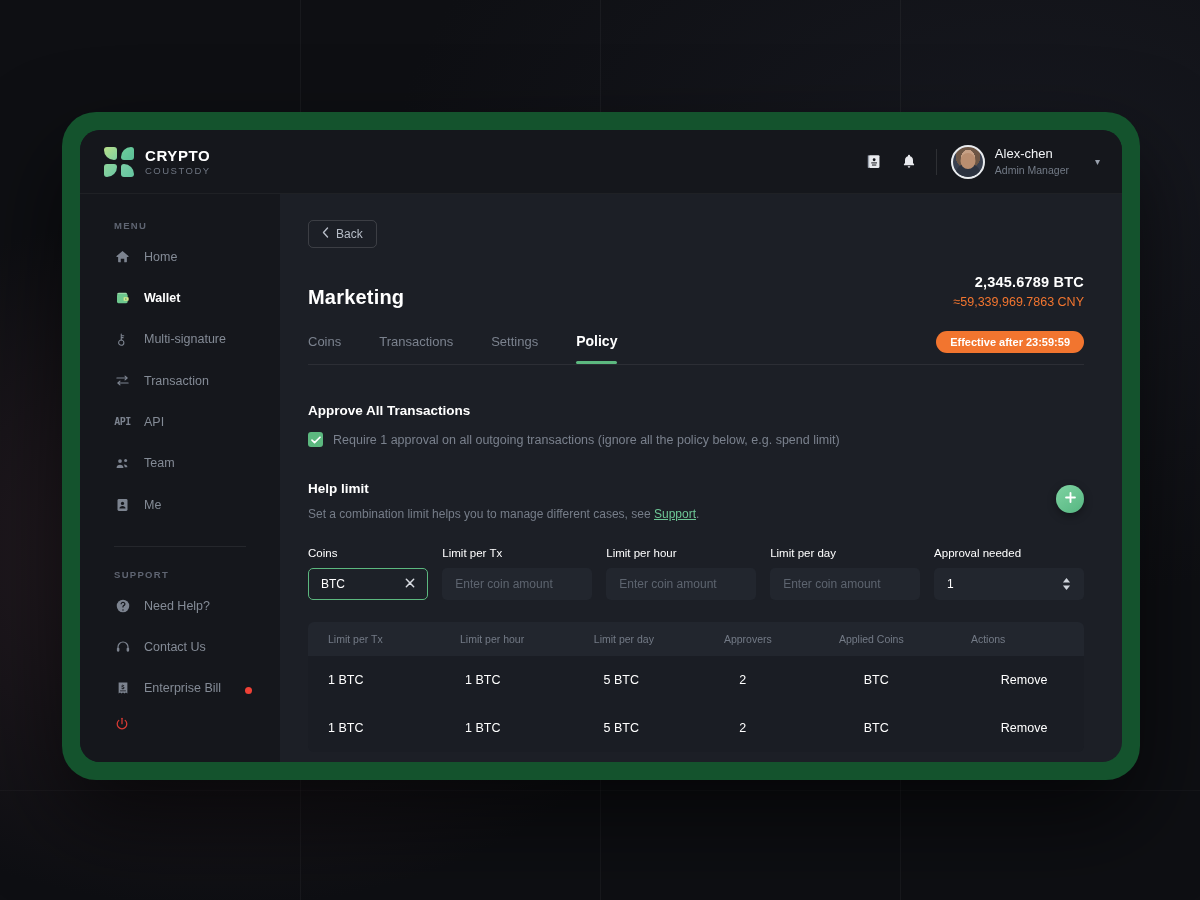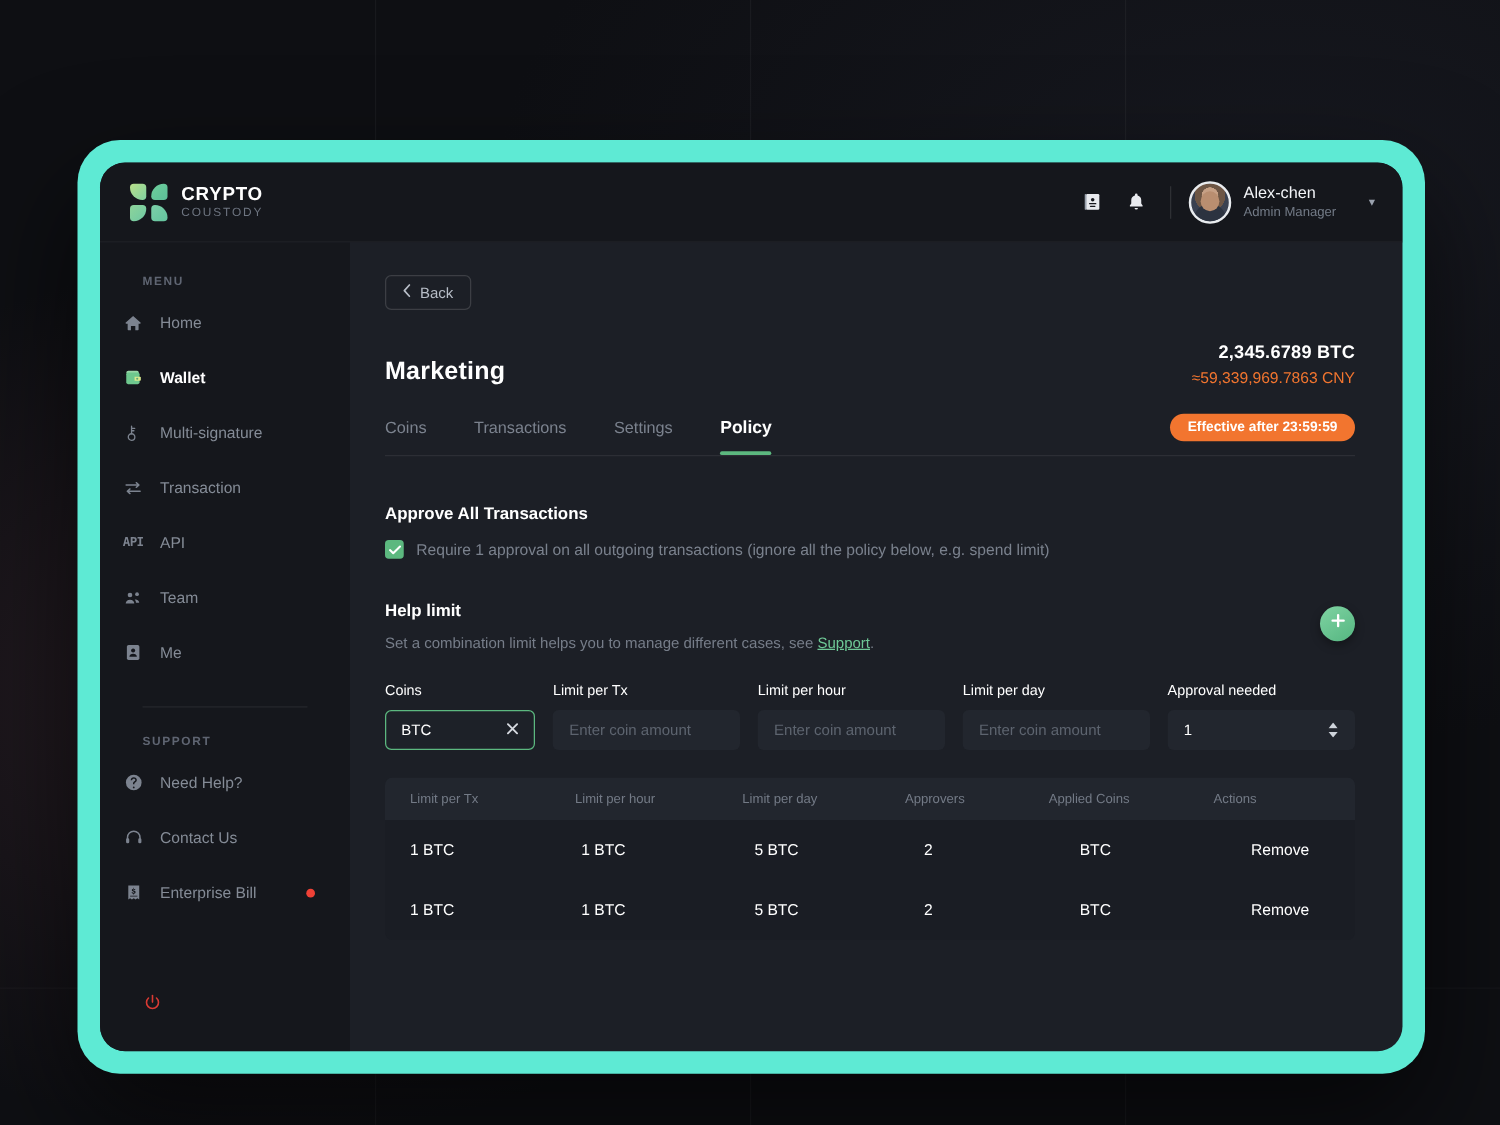--- a/index.html
+++ b/index.html
@@ -24,23 +24,23 @@
   }
   .hline {
     position: absolute; left: 0; right: 0; height: 1px;
     background: rgba(255,255,255,0.03);
   }
 
   
   #device {
     position: absolute;
     left: 62px; top: 112px;
-    width: 1078px; height: 747px;
+    width: 1078px; height: 668px;
     border-radius: 34px;
-    background: #5eead4;
+    background: #14532d;
     padding: 18px;
     box-shadow: 0 40px 90px rgba(0,0,0,0.6);
   }
   #screen {
     width: 100%; height: 100%;
     border-radius: 20px;
     overflow: hidden;
     background: #1c1f26;
     display: flex; flex-direction: column;
   }
@@ -102,21 +102,21 @@
     padding: 26px 0 0 0;
     display: flex; flex-direction: column;
     position: relative;
   }
   .side-head {
     color: #5f6572; font-size: 9.5px; letter-spacing: 1.3px;
     padding: 0 0 12px 34px; font-weight: 600;
   }
   .side-item {
     display: flex; align-items: center; gap: 13px;
-    height: 30px; padding-left: 18px; margin-bottom: 14px;
+    height: 30px; padding-left: 34px; margin-bottom: 14px;
     cursor: pointer; position: relative;
   }
   .side-label { font-size: 12.5px; color: #848b96; }
   .side-item.active .side-label { color: #ffffff; font-weight: 700; }
   .side-ico { width: 17px; height: 17px; display: flex; align-items: center;
               justify-content: center; color: #7c838f; flex: 0 0 17px; }
   .side-item.active .side-ico { color: #7ed39f; }
   .api-glyph { font-family: "DejaVu Sans Mono", monospace; font-size: 10px;
                font-weight: 700; color: #7c838f; letter-spacing: -0.5px; }
   .side-sep { height: 1px; background: rgba(255,255,255,0.07);

